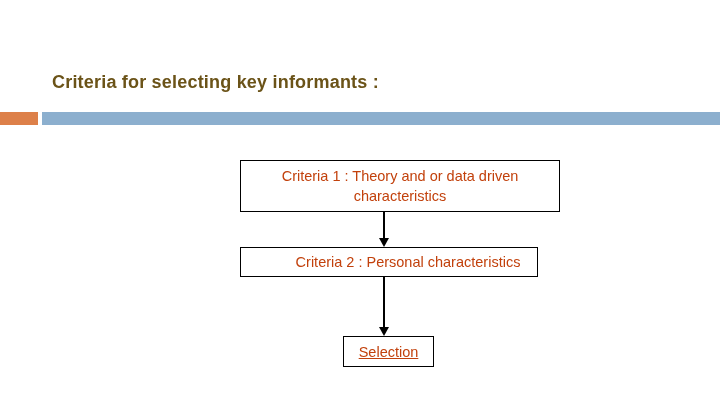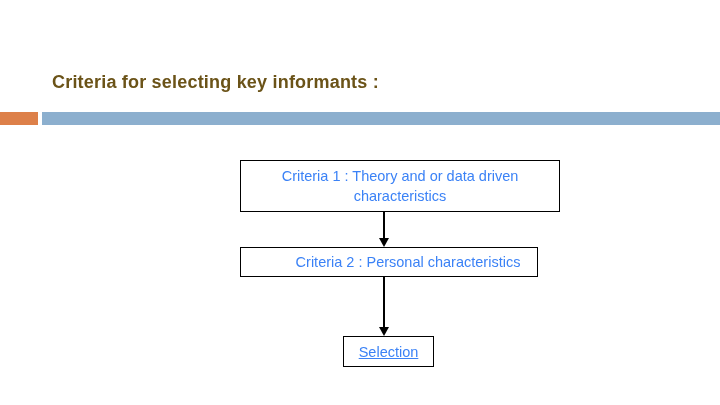--- a/index.html
+++ b/index.html
@@ -64,21 +64,21 @@
     left: 0;
     top: 0;
     width: 720px;
     height: 405px;
   }
   .flow-box {
     position: absolute;
     box-sizing: border-box;
     border: 1.4px solid #000000;
     background: #ffffff;
-    color: #3b82f6;
+    color: #c2410c;
     font-size: 14.5px;
     line-height: 20px;
     text-align: center;
     display: flex;
     align-items: center;
     justify-content: center;
     padding: 2px 6px;
   }
   #flow-box-1 {
     left: 240px;

